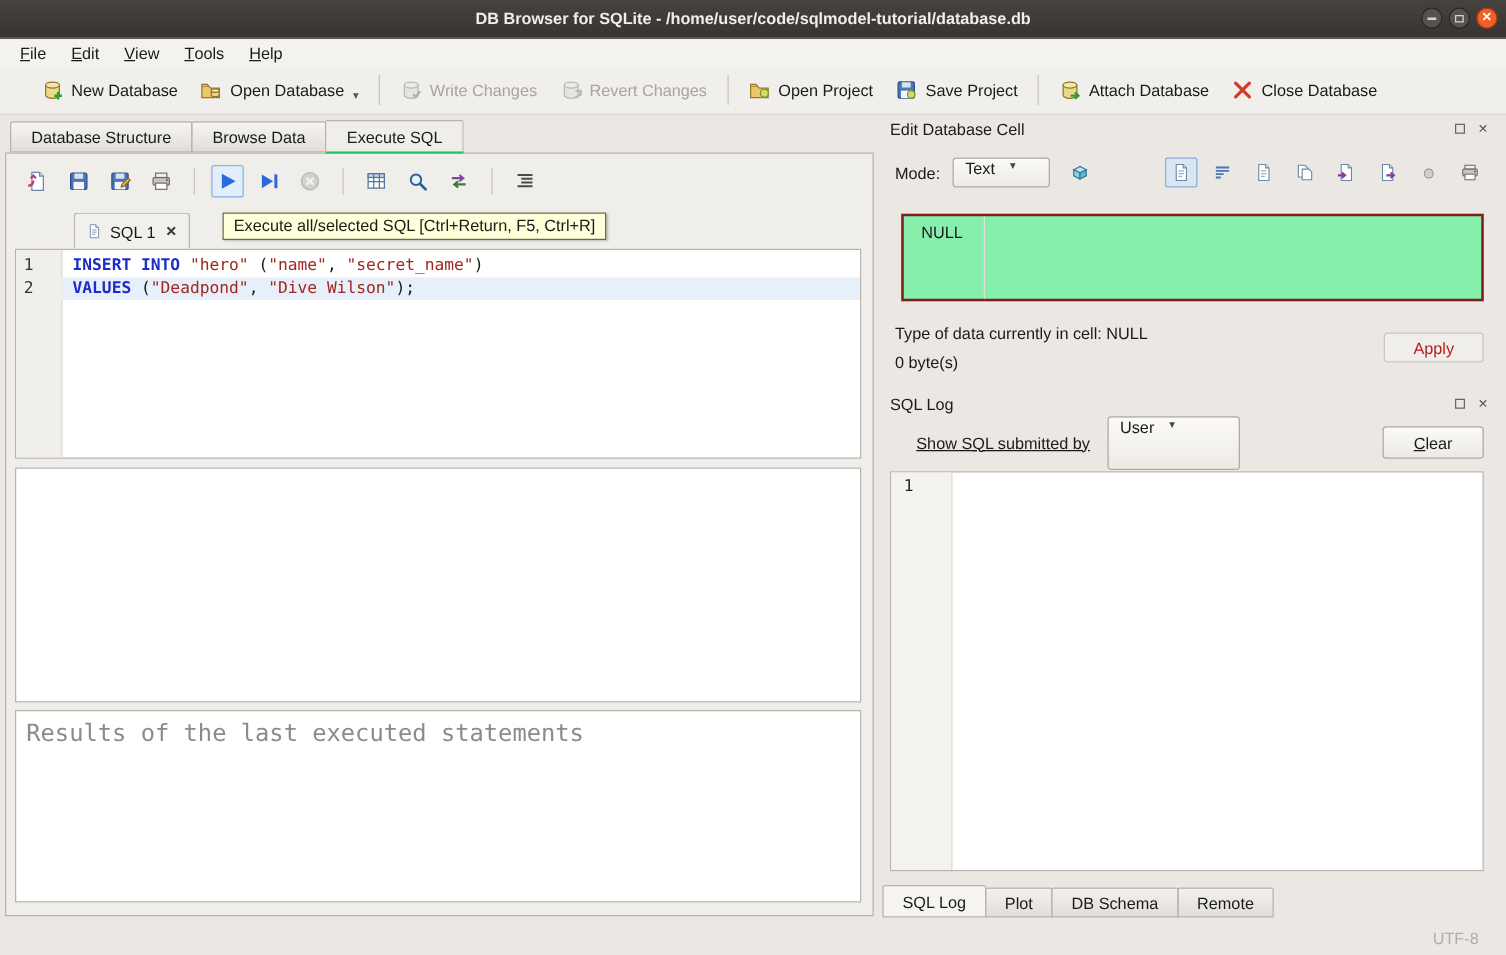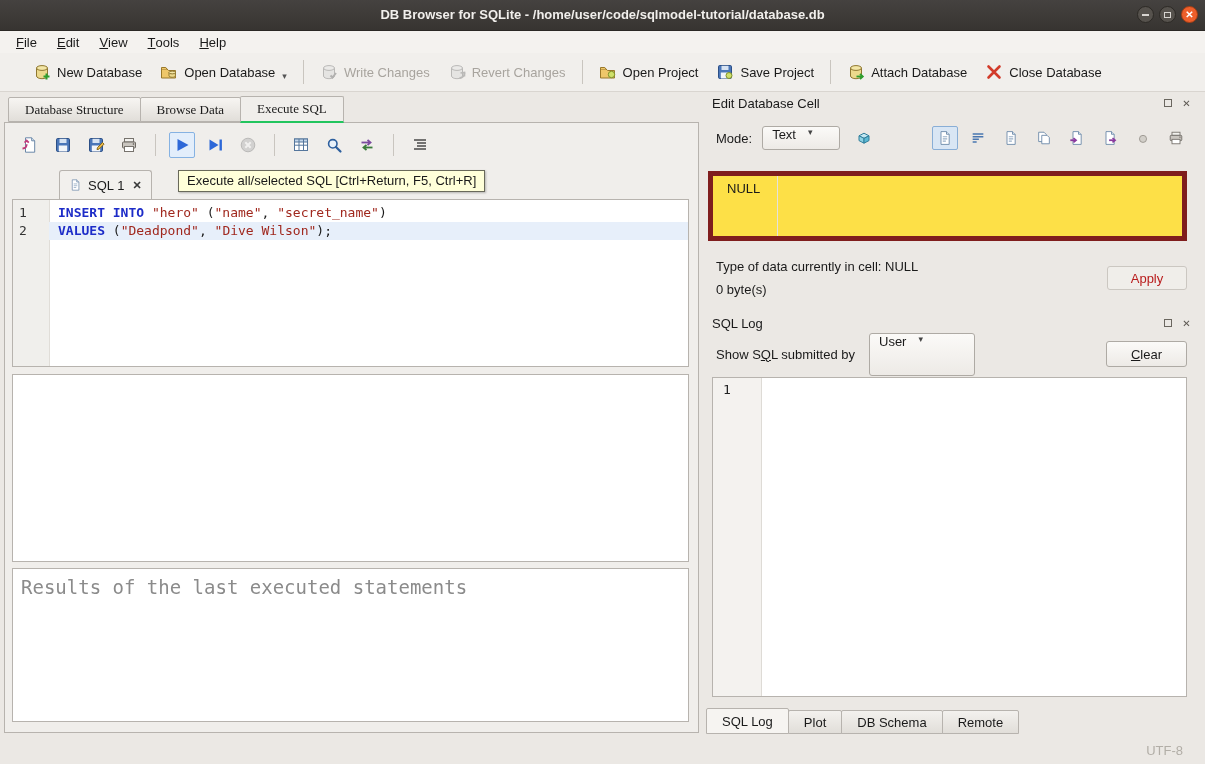--- a/index.html
+++ b/index.html
@@ -22,21 +22,21 @@
   .tb-item.disabled{color:#a8a49e;}
   .tb-item.disabled .tb-icon{filter:grayscale(1);opacity:.45;}
   .tb-icon{width:18px;height:18px;}
   .tb-icon svg,.sqlbtn svg,.cellbtn svg,.iconbtn svg,.doc-tab-icon svg{width:100%;height:100%;display:block;}
   .tb-caret{font-size:9px;color:#555;margin-left:1px;align-self:flex-end;}
   .tb-sep{width:1px;height:24px;background:#c9c5bf;margin:0 7px;}
   
   .main{position:absolute;left:0;top:90px;right:0;bottom:28px;}
   
   .left-panel{position:absolute;left:4px;top:6px;width:695px;height:637px;}
-  .tabbar{height:26px;display:flex;align-items:flex-end;padding-left:4px;font-family:Liberation Serif, serif;}
+  .tabbar{height:26px;display:flex;align-items:flex-end;padding-left:4px;}
   .tab{height:25px;padding:0 16px;display:flex;align-items:center;background:linear-gradient(#f7f5f2,#e1ded9);border:1px solid #b7b3ae;margin-right:-1px;box-sizing:border-box;border-radius:2px 2px 0 0;}
   .tab.active{height:27px;background:#f0eeeb;border-bottom:2px solid #22c55e;position:relative;z-index:3;margin-bottom:-1px;}
   .frame{position:absolute;left:0;right:0;top:26px;bottom:0;background:#f0eeeb;border:1px solid #b7b3ae;box-sizing:border-box;}
   .sql-toolbar{position:absolute;left:12px;top:6px;height:32px;display:flex;align-items:center;gap:7px;}
   .sqlbtn{width:26px;height:26px;padding:3px;box-sizing:border-box;border:1px solid transparent;border-radius:2px;}
   .sqlbtn.hovered{background:#e3eefb;border:1px solid #86b2e2;}
   .sqlbtn.disabled{filter:grayscale(1);opacity:.55;}
   .sql-sep{width:1px;height:22px;background:#c9c5bf;margin:0 6px;}
   .doc-tabstrip{position:absolute;left:8px;top:47px;height:29px;display:flex;align-items:flex-start;padding-left:46px;}
   .doc-tab{height:29px;padding:0 9px;display:flex;align-items:center;gap:6px;background:#f2f0ed;border:1px solid #b7b3ae;border-bottom:none;border-radius:3px 3px 0 0;box-sizing:border-box;}
@@ -67,21 +67,21 @@
   .mode-row{position:absolute;left:10px;right:12px;top:33px;height:30px;display:flex;align-items:center;}
   .label{color:#1a1a1a;}
   .combo{height:24px;border:1px solid #aeaaa4;border-radius:3px;background:linear-gradient(#fbfaf8,#edeae6);display:flex;align-items:flex-start;padding:0 7px 0 9px;box-sizing:border-box;}
   .combo .caret{font-size:9px;color:#444;margin-left:12px;}
   .combo-mode{width:78px;margin-left:10px;}
   .combo-user{width:106px;margin-left:14px;height:43px;}
   .iconbtn{width:28px;height:26px;padding:4px;box-sizing:border-box;margin-left:10px;border-radius:2px;}
   .cell-icons{margin-left:auto;display:flex;gap:7px;align-items:center;}
   .cellbtn{width:26px;height:24px;padding:3px;box-sizing:border-box;border:1px solid transparent;border-radius:2px;}
   .cellbtn.pressed{background:#d9e6f4;border:1px solid #89aed6;}
-  .cell-edit{position:absolute;left:6px;right:14px;top:81px;height:70px;background:#fde047;border:5px solid #7f1d1d;box-sizing:border-box;}
+  .cell-edit{position:absolute;left:19px;right:14px;top:81px;height:70px;background:#86efac;border:2px solid #7f1d1d;box-sizing:border-box;}
   .cell-gutter{position:absolute;left:0;top:0;bottom:0;width:64px;border-right:1px solid #e4e1dc;}
   .cell-value{display:block;padding:5px 0 0 14px;color:#1a1a1a;}
   .cell-type{position:absolute;left:14px;top:169px;}
   .cell-size{position:absolute;left:14px;top:192px;}
   .btn{height:24px;width:80px;border:1px solid #aeaaa4;border-radius:3px;background:linear-gradient(#fbfaf8,#edeae6);display:flex;align-items:center;justify-content:center;box-sizing:border-box;}
   .btn.disabled{color:#b91c1c;background:#f0eeea;border-color:#cbc7c1;}
   .apply-btn{position:absolute;right:14px;top:176px;}
   .filter-row{position:absolute;left:10px;right:14px;top:249px;height:30px;display:flex;align-items:center;}
   .clear-btn{margin-left:auto;width:81px;height:26px;}
   .log-box{position:absolute;left:10px;right:14px;top:287px;height:320px;background:#fff;border:1px solid #b7b3ae;box-sizing:border-box;}
@@ -428,21 +428,21 @@
           <span class="dock-btn">
               <span class="glyph-float"></span>
             </span>
           <span class="dock-btn">
               <span>✕</span>
             </span>
         </span>
       </div>
 
       <div class="filter-row">
-        <span class="label" style="margin-left:4px;" id="filter-label">Show S<u>Q</u>L submitted by</span>
+        <span class="label" style="margin-left:21px;text-decoration:underline;" id="filter-label">Show S<u>Q</u>L submitted by</span>
         <div class="combo combo-user">
           <span>User</span>
           <span class="caret">▾</span>
         </div>
         <div class="btn clear-btn" id="clear-btn"><u>C</u>lear</div>
       </div>
 
       <div class="log-box">
         <div class="log-gutter">
           <span class="log-ln">1</span>

